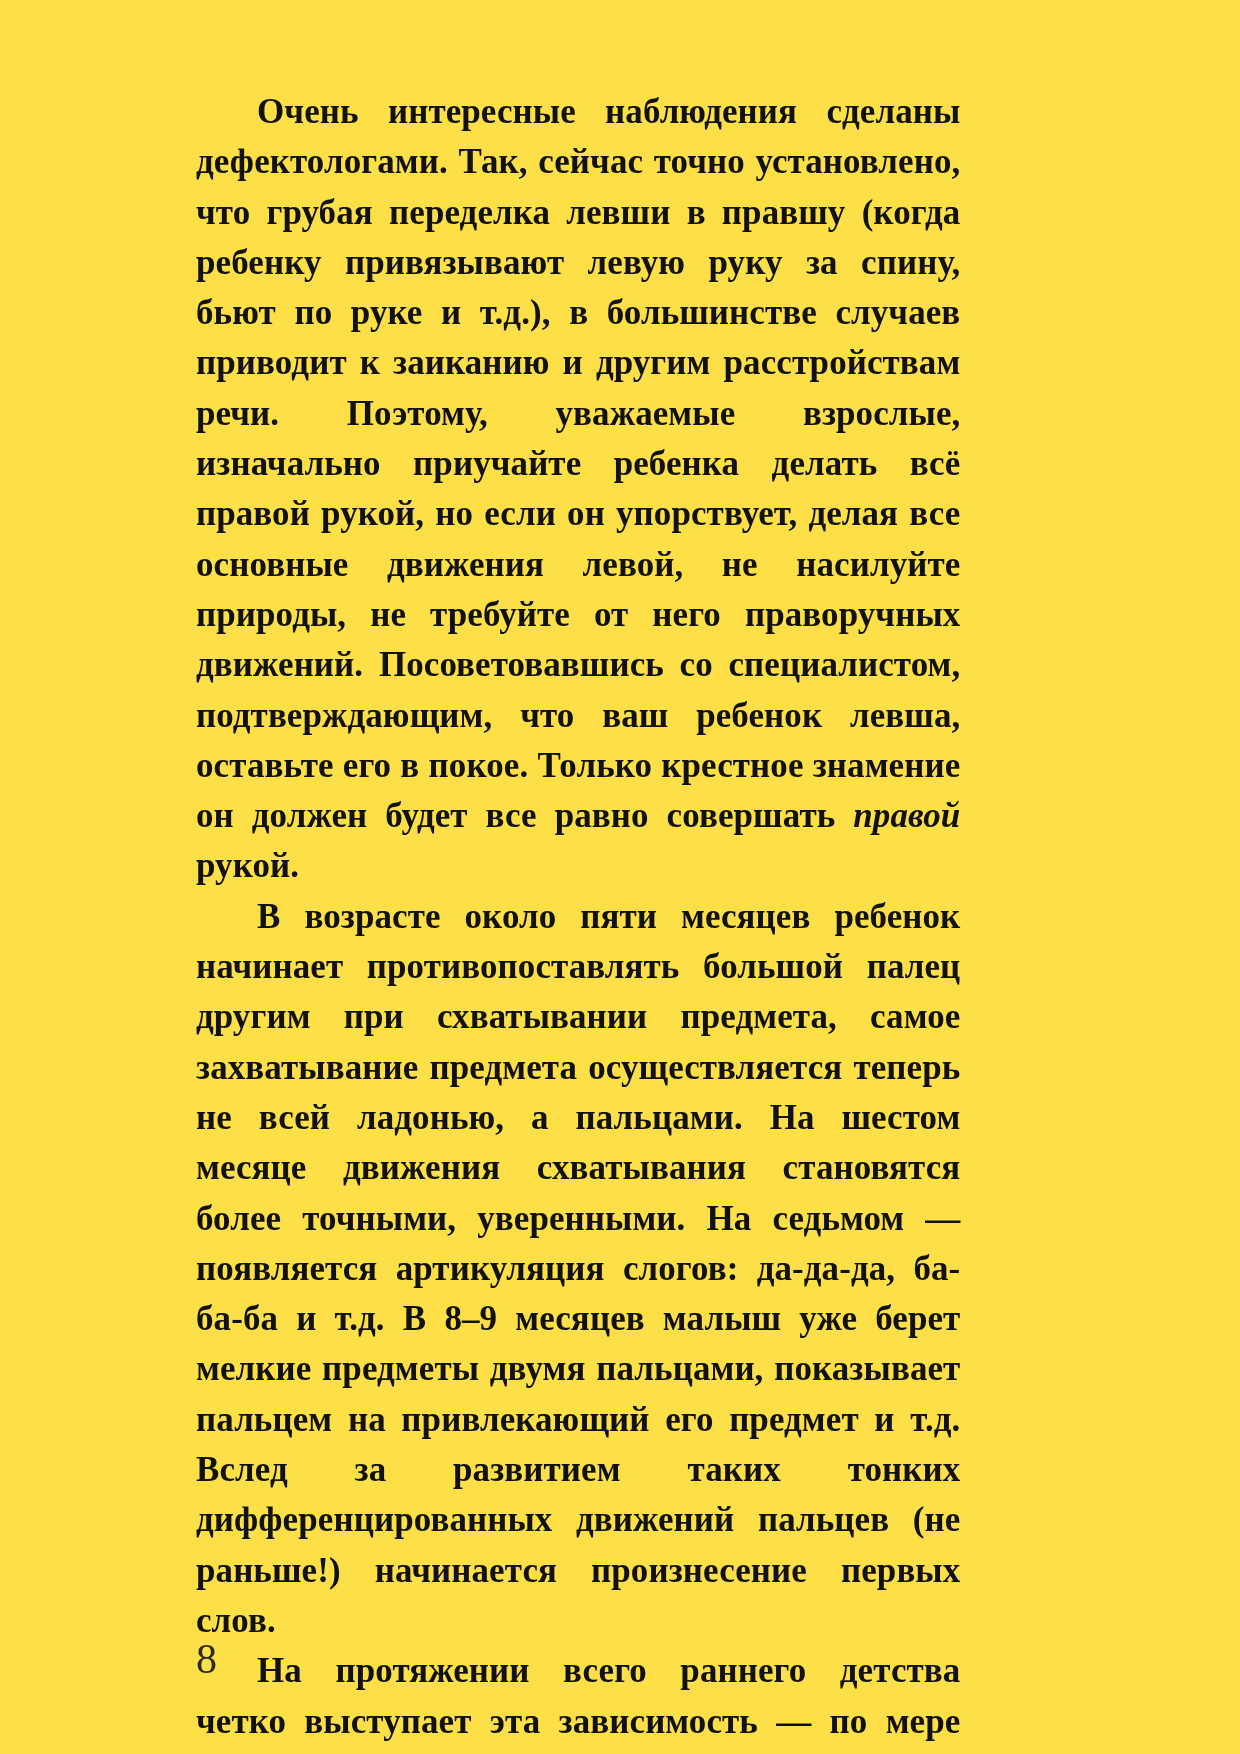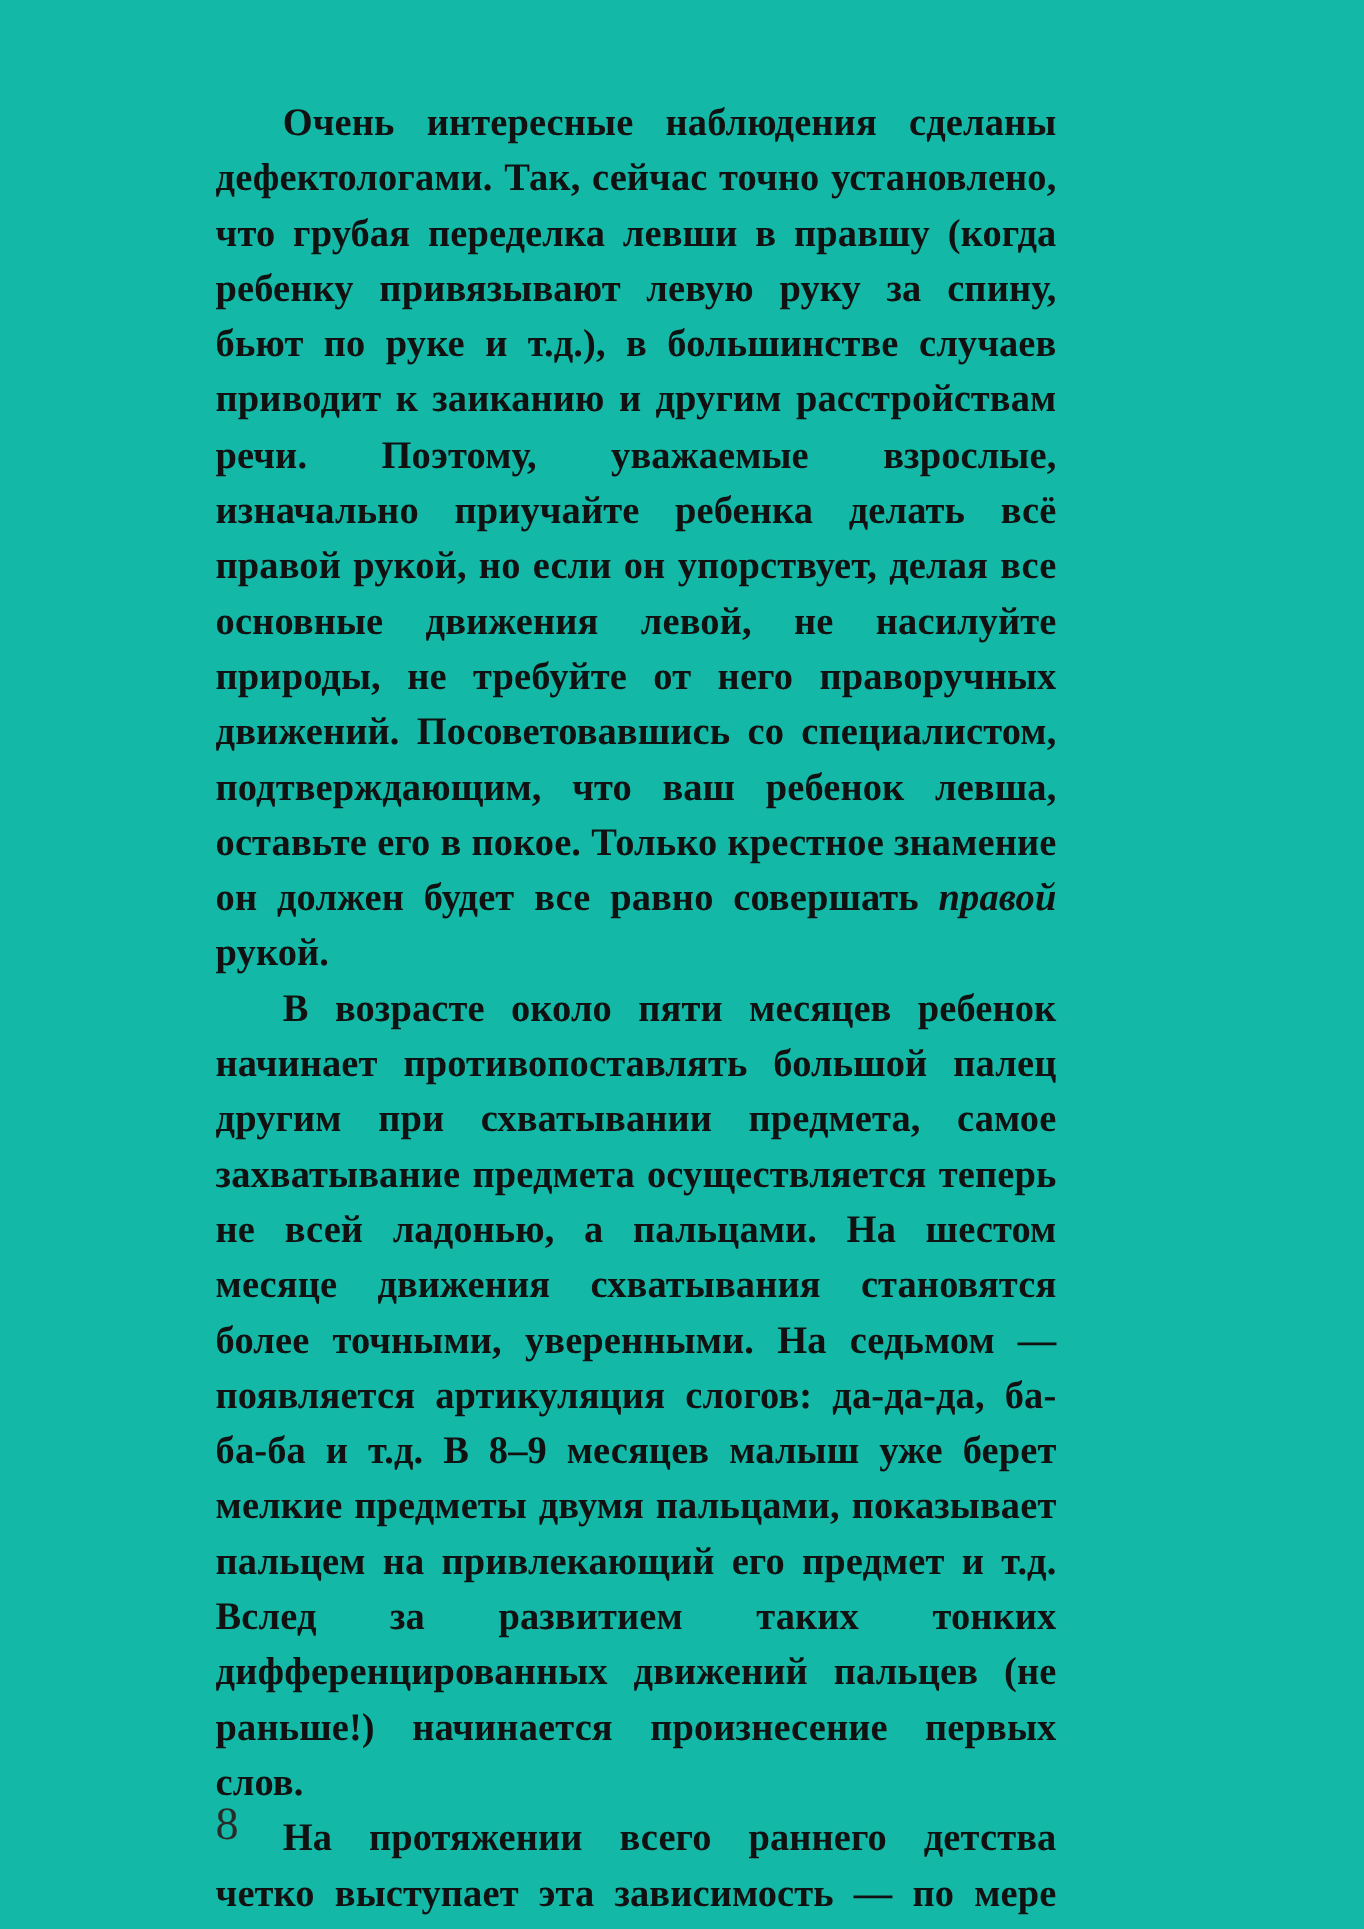--- a/index.html
+++ b/index.html
@@ -6,21 +6,21 @@
   html, body {
     margin: 0;
     padding: 0;
     background: #ffffff;
   }
 
   .page {
     position: relative;
     width: 1240px;
     height: 1754px;
-    background: #14b8a6;
+    background: #fde047;
     overflow: hidden;
     box-sizing: border-box;
   }
 
   .text-column {
     position: absolute;
     left: 196px;
     top: 86px;
     width: 776px;
   }

